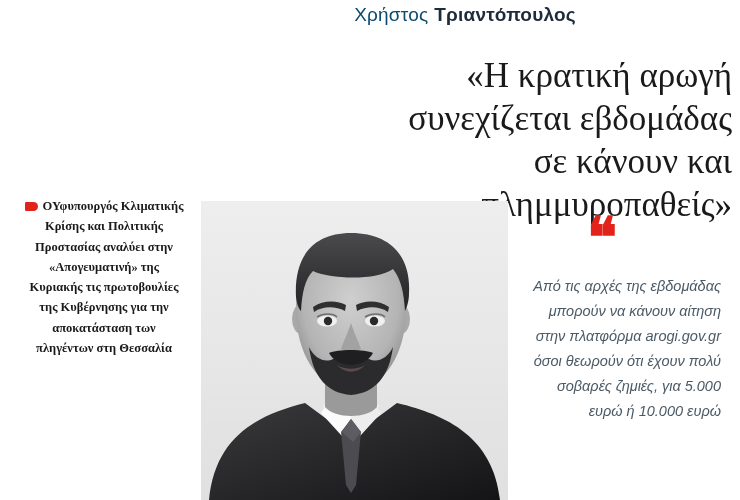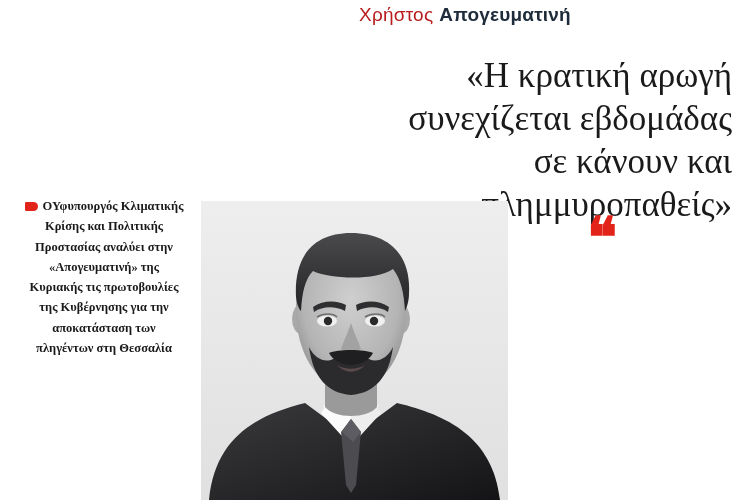--- a/index.html
+++ b/index.html
@@ -28,21 +28,21 @@
     top: 4px;
     left: 200px;
     width: 530px;
     text-align: center;
     font-family: "Liberation Sans", sans-serif;
     font-size: 19px;
     letter-spacing: 0.2px;
     white-space: nowrap;
   }
   .kicker .first {
-    color: #b91c1c;
+    color: #0c4a6e;
     font-weight: 400;
   }
   .kicker .last {
     color: #1d2b3a;
     font-weight: 700;
     margin-left: 6px;
   }
 
   
   .headline {
@@ -137,21 +137,21 @@
   }
 </style>
 </head>
 <body>
 
 <div class="page">
 
   <div class="edge-left"></div>
 
   <div class="kicker">
-    <span class="first">Χρήστος</span><span class="last">Απογευματινή</span>
+    <span class="first">Χρήστος</span><span class="last">Τριαντόπουλος</span>
   </div>
 
   <h1 class="headline">
     <span class="ln">«Η κρατική αρωγή</span>
     <span class="ln">συνεχίζεται εβδομάδας</span>
     <span class="ln">σε κάνουν και</span>
     <span class="ln">πλημμυροπαθείς»</span>
   </h1>
 
   <div class="standfirst">
@@ -218,15 +218,16 @@
       <path d="M128 152 C136 148 164 148 172 152 C168 160 158 164 150 164 C142 164 132 160 128 152 Z" fill="#1f1f21"></path>
 
       <path d="M136 164 C144 169 156 169 164 164 C156 173 144 173 136 164 Z" fill="#5b4b4b"></path>
 
       <rect x="0" y="0" width="307" height="299" fill="none"></rect>
     </svg>
   </div>
 
   <div class="pullquote">
     <span class="quote-mark">❝</span>
+    <div class="pullquote-text">Από τις αρχές της εβδομάδας μπορούν να κάνουν αίτηση στην πλατφόρμα arogi.gov.gr όσοι θεωρούν ότι έχουν πολύ σοβαρές ζημιές, για 5.000 ευρώ ή 10.000 ευρώ</div>
   </div>
 
 </div>
 
 </body></html>

